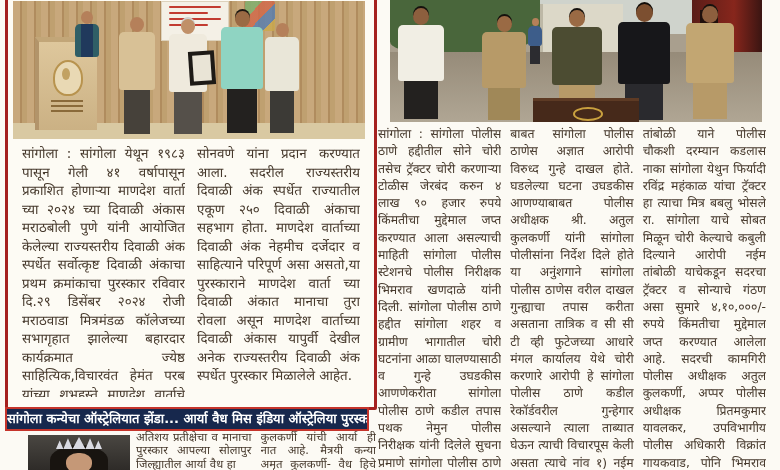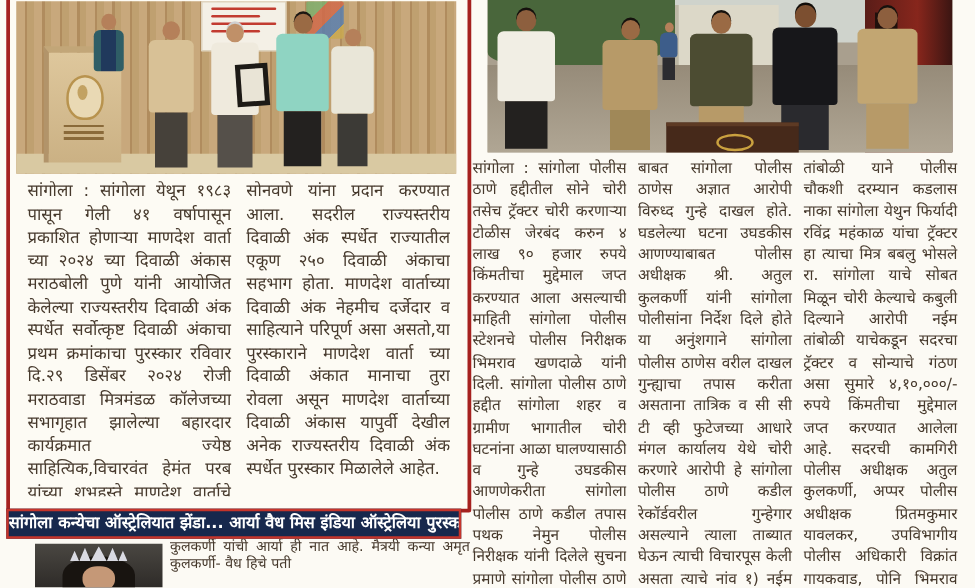--- a/index.html
+++ b/index.html
@@ -124,20 +124,21 @@
 
 <div class="mi-headline">सांगोला कन्येचा ऑस्ट्रेलियात झेंडा... आर्या वैध मिस इंडिया ऑस्ट्रेलिया पुरस्काराने सन्मानित</div>
 
 <div class="photo mi-photo">
   <div class="mi-hair"></div>
   <div class="mi-tiara"></div>
   <div class="mi-face"></div>
 </div>
 
 <div class="mi-cols">
+  <div class="col justify">अतिशय प्रतीक्षेचा व मानाचा पुरस्कार आपल्या सोलापुर जिल्ह्यातील आर्या वैध हा</div>
   <div class="col justify">कुलकर्णी यांची आर्या ही नात आहे. मैत्रयी कन्या अमृत कुलकर्णी- वैध हिचे पती</div>
 </div>
 
 <div class="photo police-photo">
   <div class="pp-sky"></div>
   <div class="pp-trees"></div>
   <div class="pp-building"></div>
   <div class="pp-truck"></div>
   <div class="pp-ground"></div>
 

